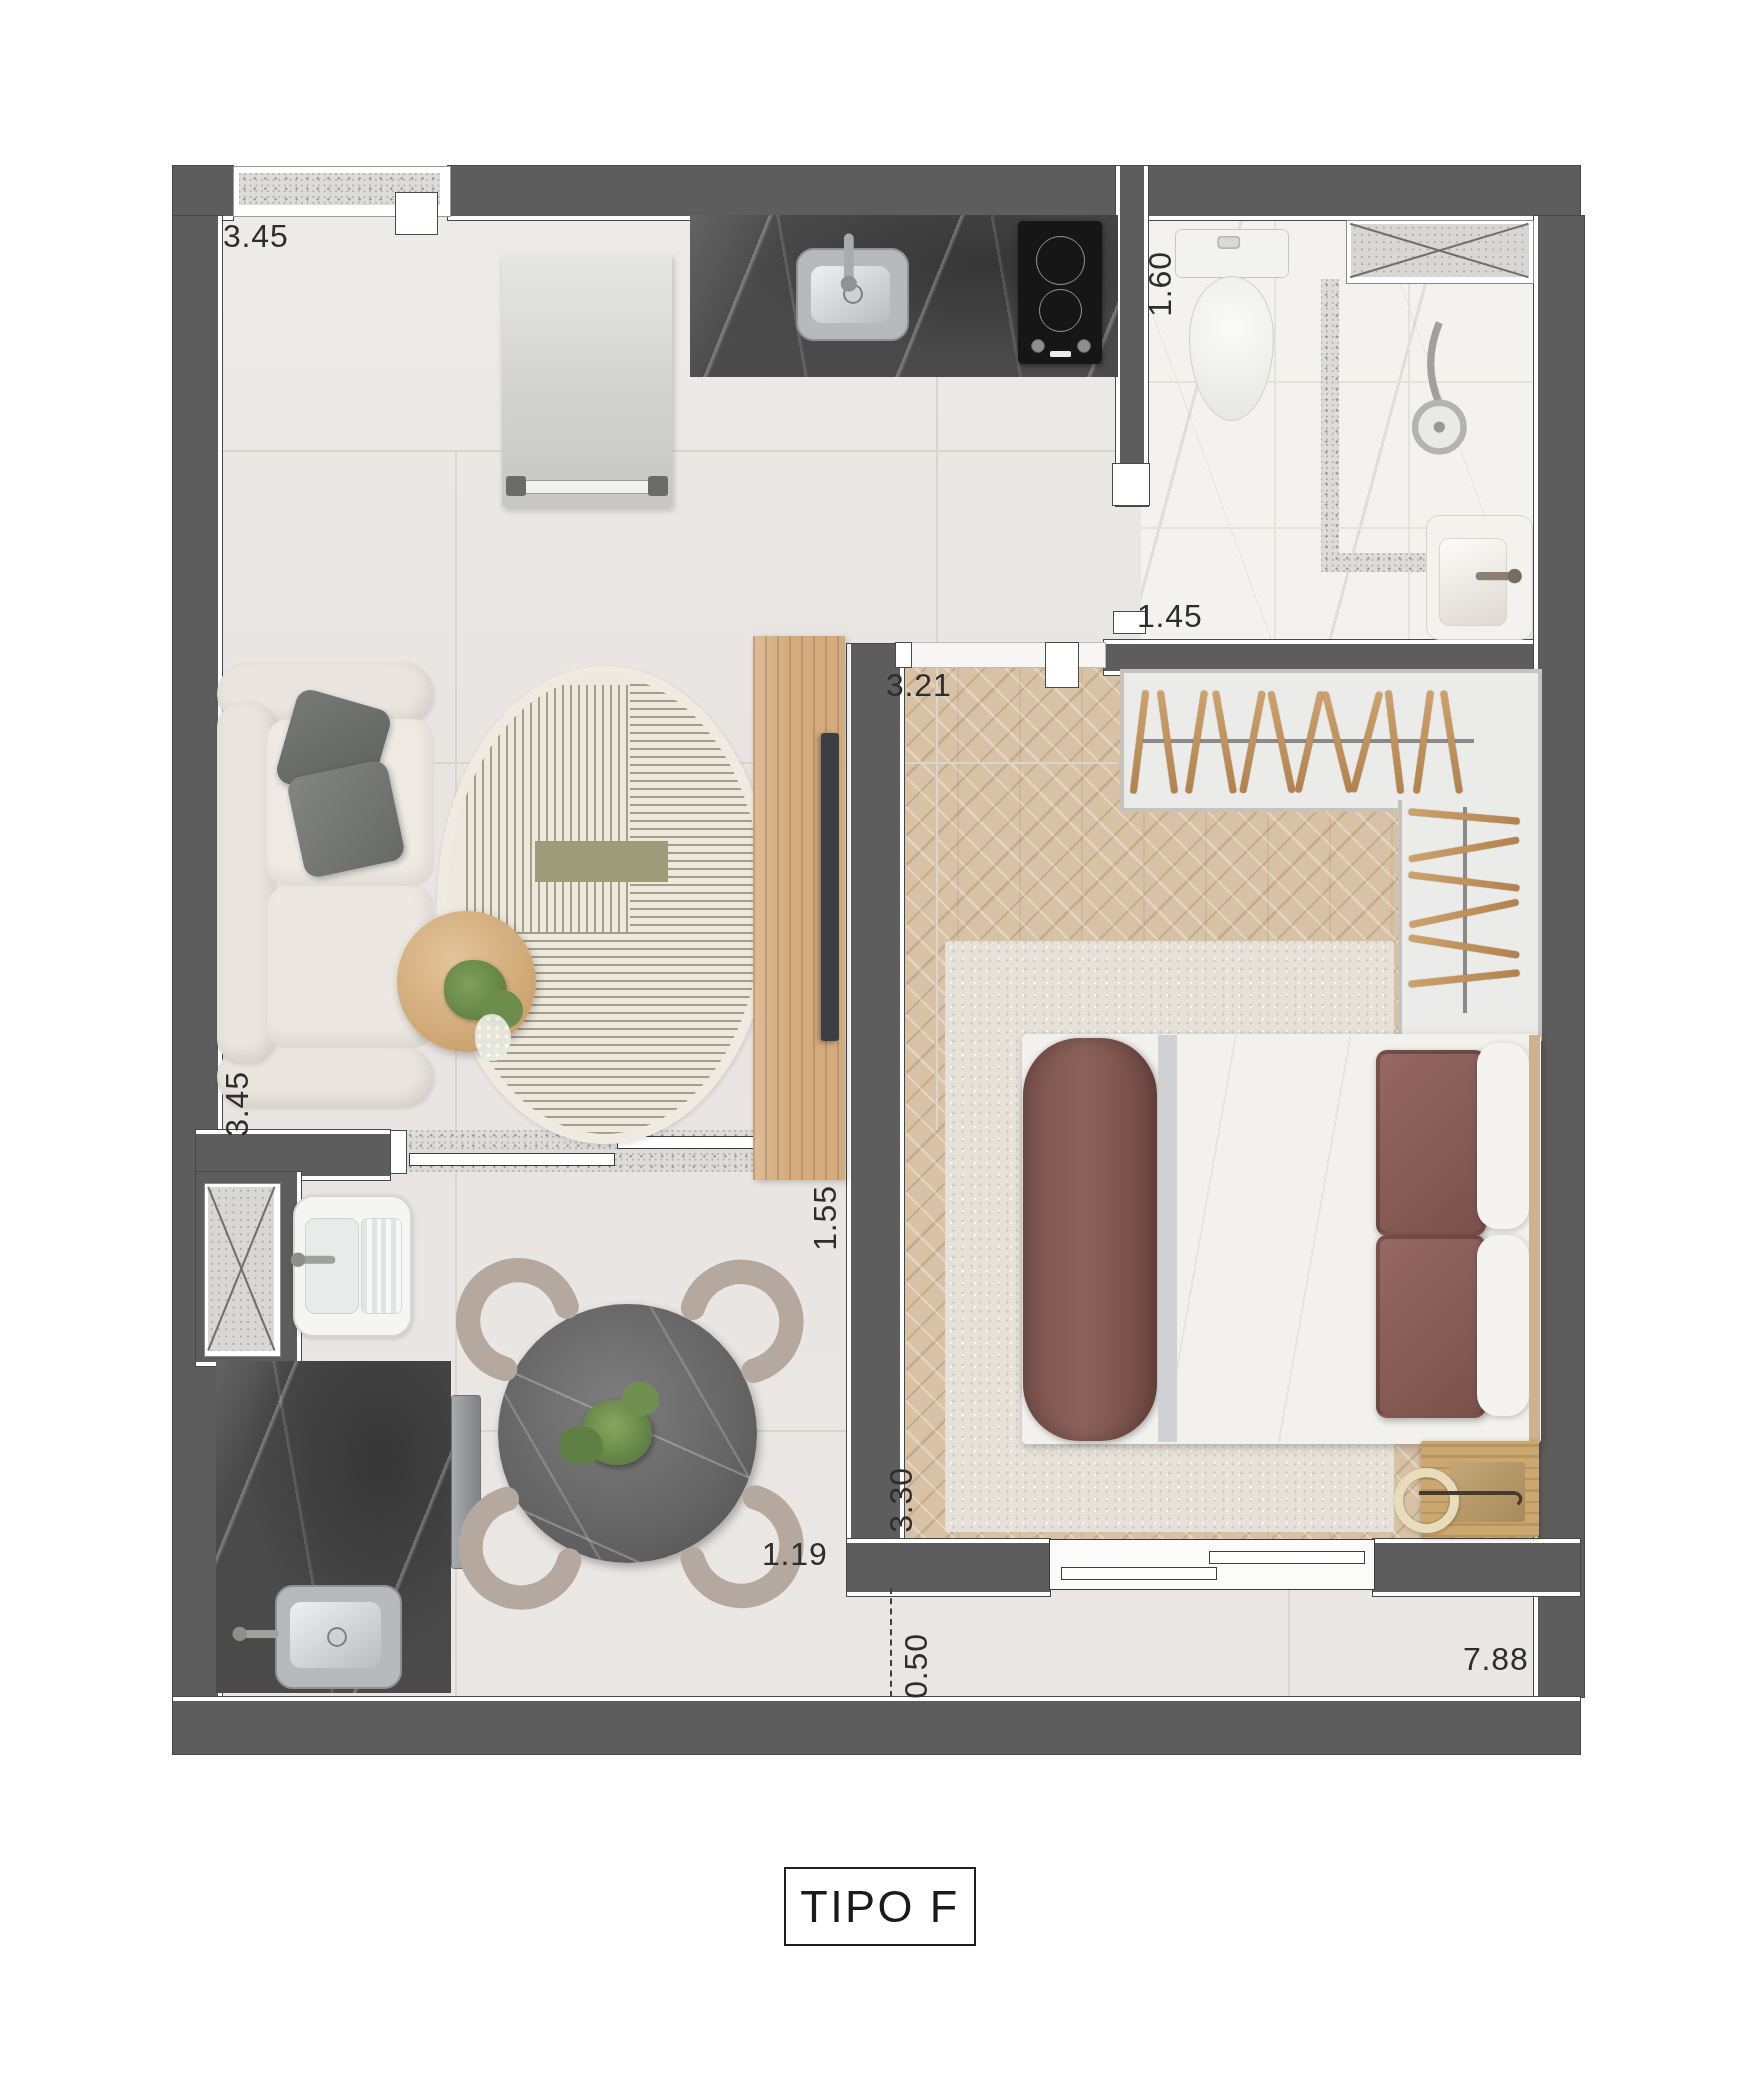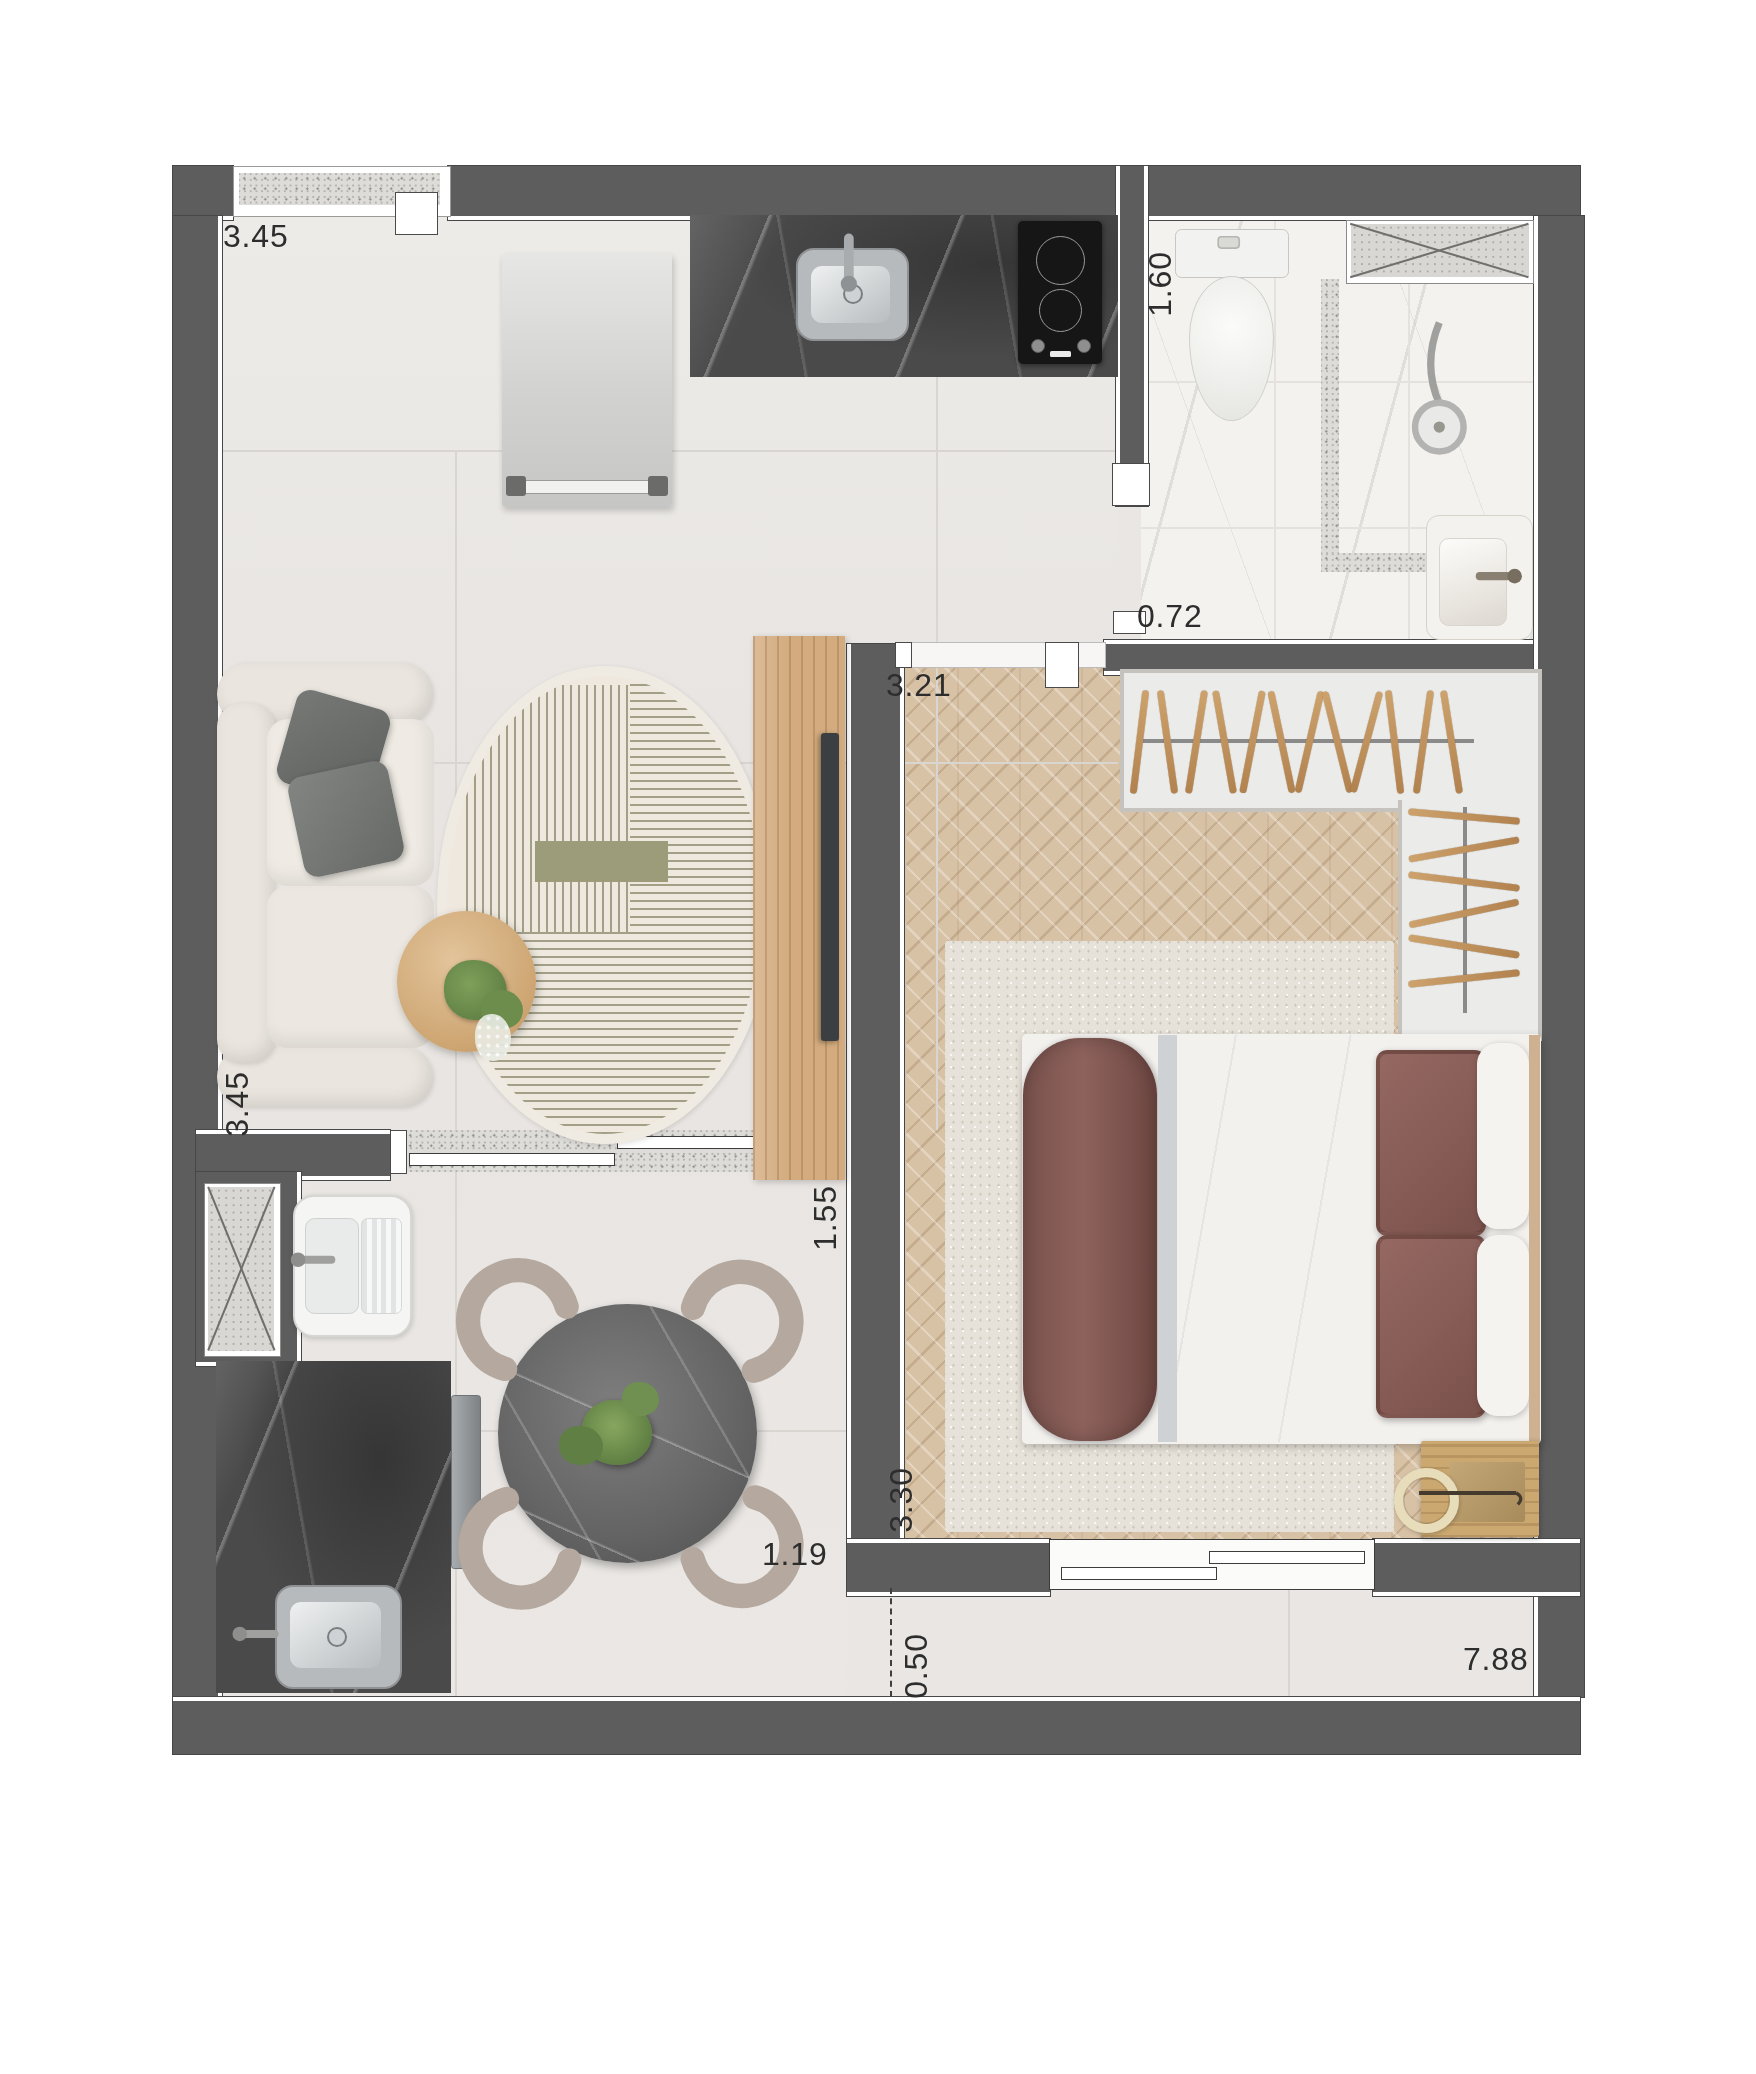--- a/index.html
+++ b/index.html
@@ -389,23 +389,26 @@
       <rect x="1504" y="292" width="26" height="14" rx="4" fill="#d9d9d6" stroke="#b5b5b2" stroke-width="2"></rect>
     </g>
     <g>
       <line x1="1752" y1="1843" x2="1872" y2="1843" stroke="#453a2e" stroke-width="5"></line>
       <path d="M1872,1843 q10,6 2,14" fill="none" stroke="#453a2e" stroke-width="4"></path>
     </g>
   </svg>
 
   <div class="dim" style="left:223px;top:220px;">3.45</div>
   <div class="dim v" style="left:1099px;top:267px;">1.60</div>
-  <div class="dim" style="left:1137px;top:600px;">0.72</div>
+  <div class="dim" style="left:1137px;top:600px;">1.45</div>
   <div class="dim" style="left:886px;top:669px;">3.21</div>
   <div class="dim v" style="left:176px;top:1087px;">3.45</div>
   <div class="dim v" style="left:764px;top:1201px;">1.55</div>
   <div class="dim v" style="left:840px;top:1483px;">3.30</div>
   <div class="dim" style="left:762px;top:1538px;">1.19</div>
   <div class="dim v" style="left:855px;top:1649px;">0.50</div>
   <div class="dim" style="left:1463px;top:1643px;">7.88</div>
 
+  <div class="abs" id="titleBox">
+    <span>TIPO F</span>
+  </div>
 </div>
 
 
 </body></html>

